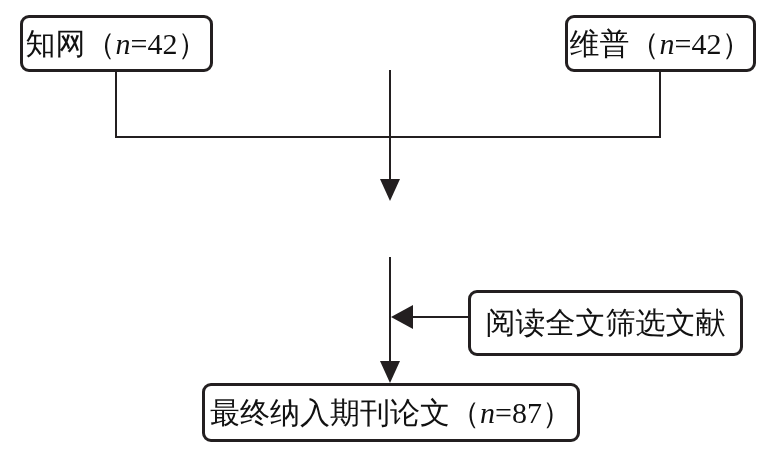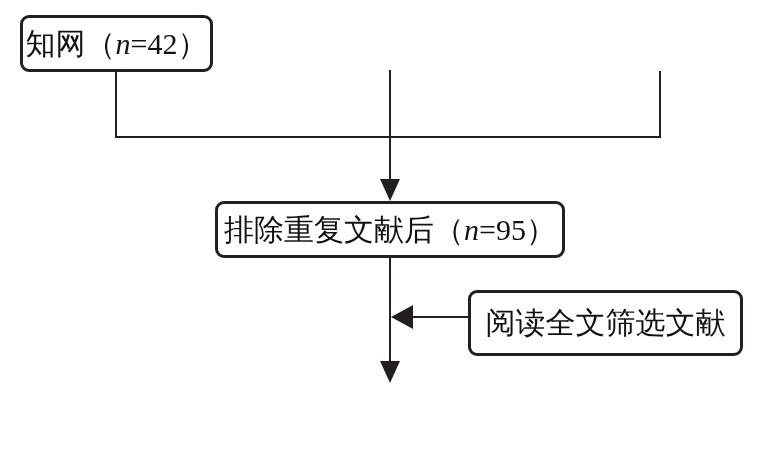--- a/index.html
+++ b/index.html
@@ -69,34 +69,37 @@
   .arrow-left-1 { left: 391px; top: 305px; }
 </style>
 </head>
 <body>
 
 <div class="canvas">
 
   <div class="box box-cnki">
     <span class="label"><span>知网（</span><span class="nvar">n</span><span>=42）</span></span>
   </div>
+  <div class="box box-weipu">
+    <span class="label"><span>维普（</span><span class="nvar">n</span><span>=42）</span></span>
+  </div>
 
   <div class="line stub-left"></div>
   <div class="line stub-right"></div>
   <div class="line merge-line"></div>
   <div class="line line-sources-dedup"></div>
   <div class="arrow-down arrow-down-1"></div>
 
-  <div class="box box-dedup">
-    <span class="label"><span>排除重复文献后（</span><span class="nvar">n</span><span>=95）</span></span>
-  </div>
 
   <div class="line line-dedup-final"></div>
   <div class="arrow-down arrow-down-2"></div>
   <div class="arrow-left arrow-left-1"></div>
   <div class="line line-screening"></div>
 
   <div class="box box-screening">
     <span class="label"><span>阅读全文筛选文献</span><span class="nvar"></span><span></span></span>
   </div>
 
+  <div class="box box-final">
+    <span class="label"><span>最终纳入期刊论文（</span><span class="nvar">n</span><span>=87）</span></span>
+  </div>
 
 </div>
 
 </body></html>

